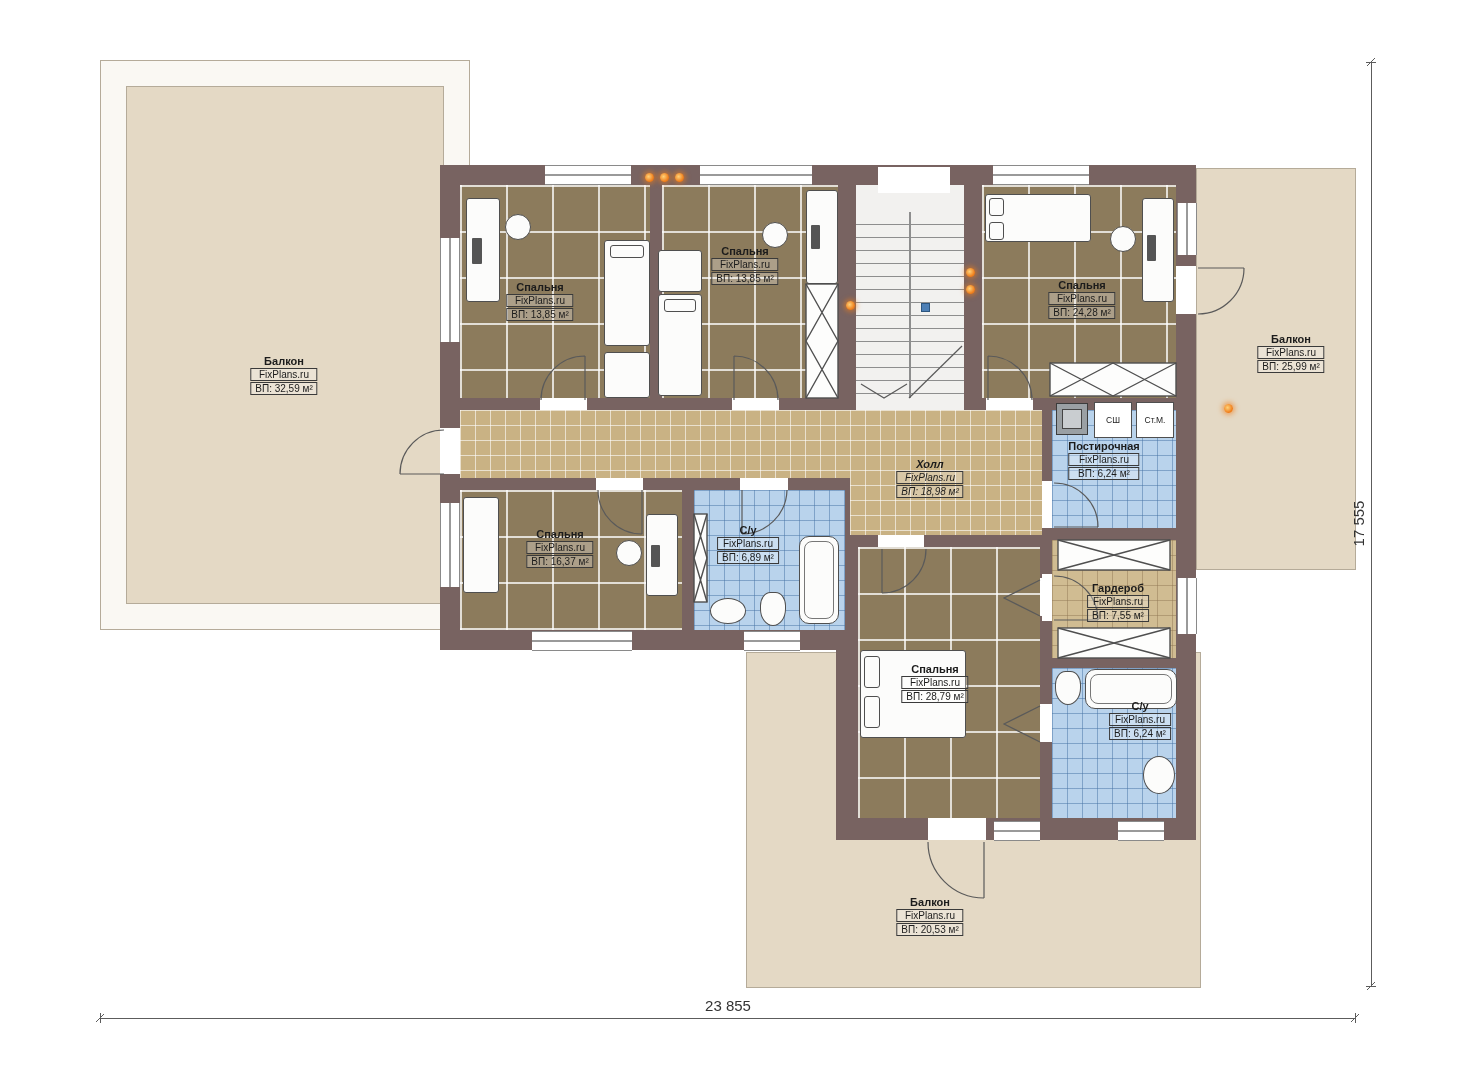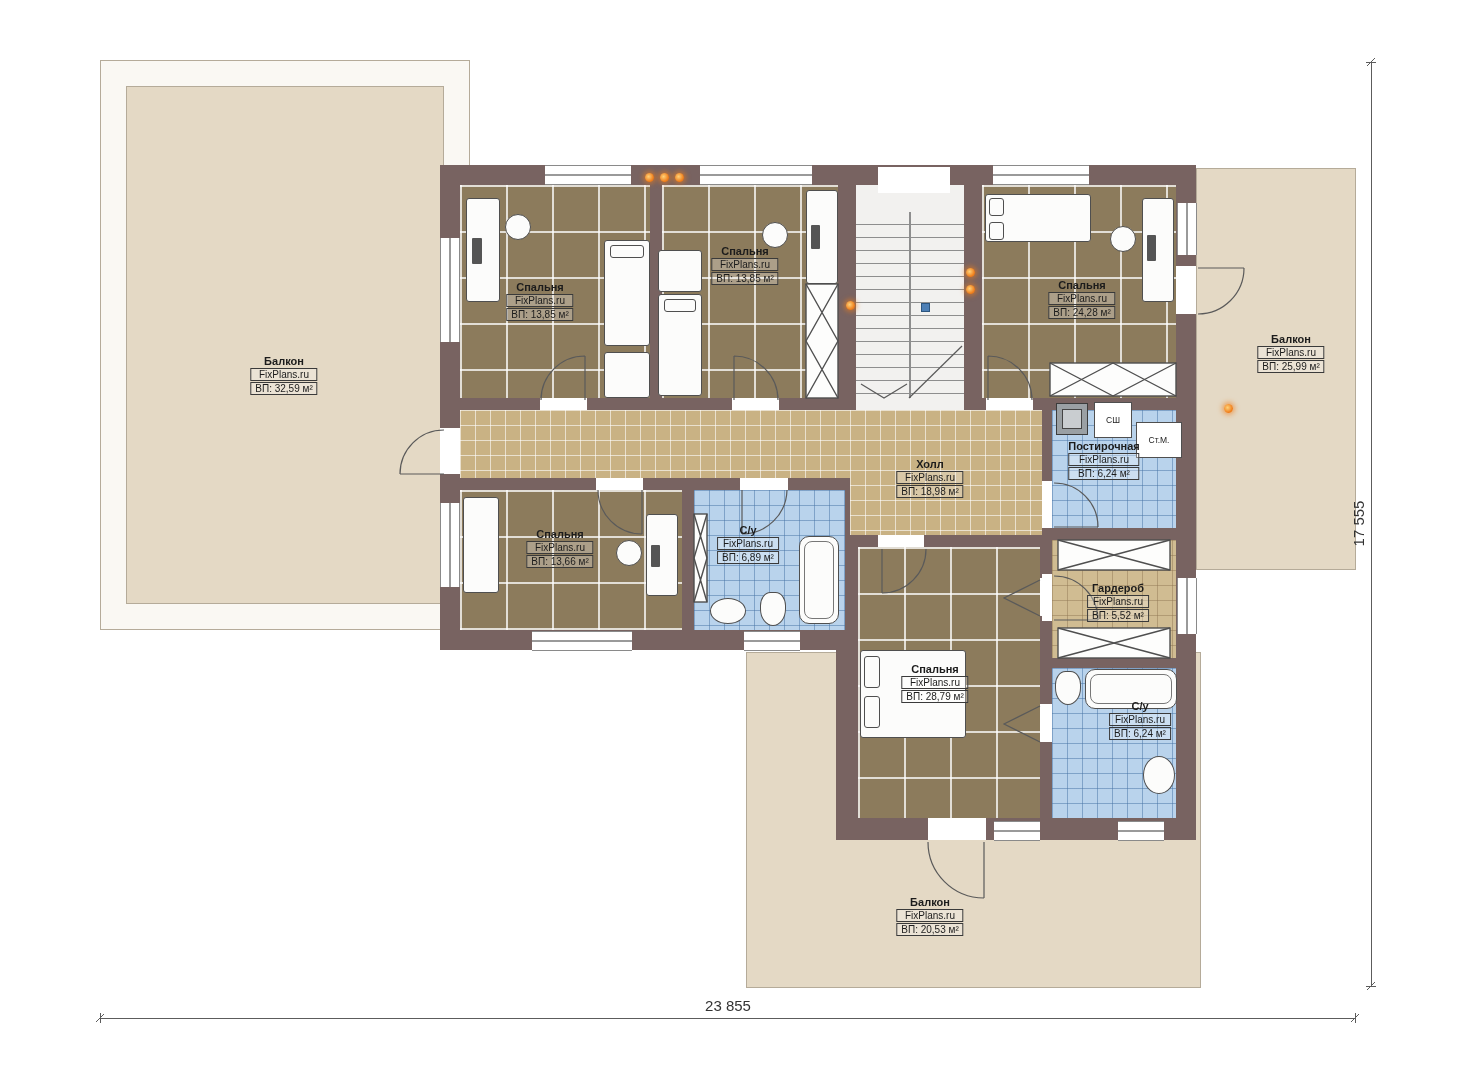--- a/index.html
+++ b/index.html
@@ -139,21 +139,21 @@
   <div class="abs furn chair" style="left:616px;top:540px;width:26px;height:26px;"></div>
 
   <div class="abs furn tub" style="left:799px;top:536px;width:40px;height:88px;"></div>
   <div class="abs furn oval" style="left:710px;top:598px;width:36px;height:26px;"></div>
   <div class="abs furn" style="left:760px;top:592px;width:26px;height:34px;border-radius:40% 40% 50% 50%;"></div>
 
   <div class="abs sink-dark" style="left:1056px;top:403px;width:32px;height:32px;"></div>
   <div class="abs appl" style="left:1094px;top:402px;width:38px;height:36px;">
     <span>СШ</span>
   </div>
-  <div class="abs appl" style="left:1136px;top:422px;width:46px;height:36px;">
+  <div class="abs appl" style="left:1136px;top:402px;width:38px;height:36px;">
     <span>Ст.М.</span>
   </div>
 
   <div class="abs furn" style="left:860px;top:650px;width:106px;height:88px;"></div>
   <div class="abs furn" style="left:864px;top:656px;width:16px;height:32px;"></div>
   <div class="abs furn" style="left:864px;top:696px;width:16px;height:32px;"></div>
 
   <div class="abs furn tub" style="left:1085px;top:669px;width:92px;height:40px;"></div>
   <div class="abs furn" style="left:1055px;top:671px;width:26px;height:34px;border-radius:40% 40% 50% 50%;"></div>
   <div class="abs furn oval" style="left:1143px;top:756px;width:32px;height:38px;"></div>
@@ -232,44 +232,44 @@
   <div class="abs room-label" style="left:1082px;top:279px;">
     <div class="rl-name">Спальня</div>
     <div class="rl-brand">FixPlans.ru</div>
     <div class="rl-area">ВП: 24,28 м²</div>
   </div>
   <div class="abs room-label" style="left:1291px;top:333px;">
     <div class="rl-name">Балкон</div>
     <div class="rl-brand">FixPlans.ru</div>
     <div class="rl-area">ВП: 25,99 м²</div>
   </div>
-  <div class="abs room-label" style="left:930px;top:458px;">
+  <div class="abs room-label" style="left:930px;top:458px;font-style:italic;">
     <div class="rl-name">Холл</div>
     <div class="rl-brand">FixPlans.ru</div>
     <div class="rl-area">ВП: 18,98 м²</div>
   </div>
   <div class="abs room-label" style="left:1104px;top:440px;">
     <div class="rl-name">Постирочная</div>
     <div class="rl-brand">FixPlans.ru</div>
     <div class="rl-area">ВП: 6,24 м²</div>
   </div>
   <div class="abs room-label" style="left:560px;top:528px;">
     <div class="rl-name">Спальня</div>
     <div class="rl-brand">FixPlans.ru</div>
-    <div class="rl-area">ВП: 13,66 м²</div>
+    <div class="rl-area">ВП: 16,37 м²</div>
   </div>
   <div class="abs room-label" style="left:748px;top:524px;">
     <div class="rl-name">С/у</div>
     <div class="rl-brand">FixPlans.ru</div>
     <div class="rl-area">ВП: 6,89 м²</div>
   </div>
   <div class="abs room-label" style="left:1118px;top:582px;">
     <div class="rl-name">Гардероб</div>
     <div class="rl-brand">FixPlans.ru</div>
-    <div class="rl-area">ВП: 5,52 м²</div>
+    <div class="rl-area">ВП: 7,55 м²</div>
   </div>
   <div class="abs room-label" style="left:935px;top:663px;">
     <div class="rl-name">Спальня</div>
     <div class="rl-brand">FixPlans.ru</div>
     <div class="rl-area">ВП: 28,79 м²</div>
   </div>
   <div class="abs room-label" style="left:1140px;top:700px;">
     <div class="rl-name">С/у</div>
     <div class="rl-brand">FixPlans.ru</div>
     <div class="rl-area">ВП: 6,24 м²</div>

